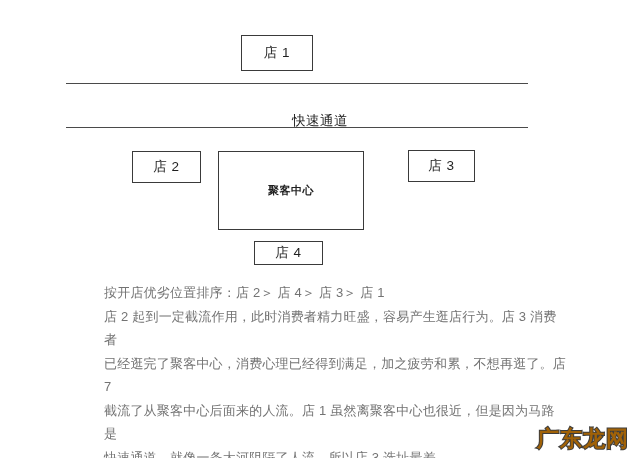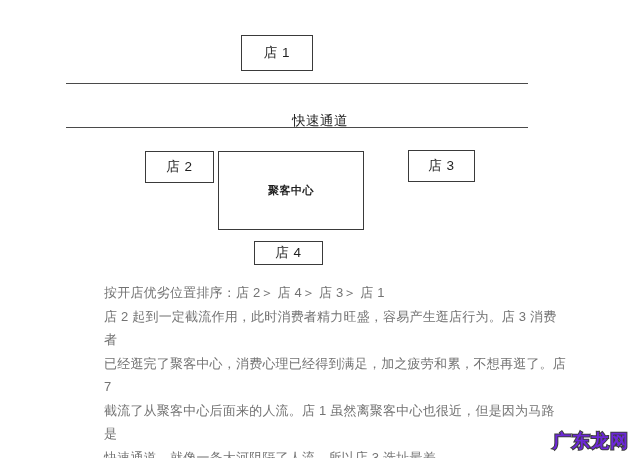--- a/index.html
+++ b/index.html
@@ -25,21 +25,21 @@
     background: #ffffff;
     display: flex;
     align-items: center;
     justify-content: center;
     font-size: 13.5px;
     letter-spacing: 0.5px;
     color: #1f1f1f;
     line-height: 1;
   }
   #box-shop1  { left: 241px; top: 35px;  width: 72px;  height: 36px; }
-  #box-shop2  { left: 145px; top: 151px; width: 69px;  height: 32px; }
+  #box-shop2  { left: 132px; top: 151px; width: 69px;  height: 32px; }
   #box-hub    { left: 218px; top: 151px; width: 146px; height: 79px; }
   #box-shop3  { left: 408px; top: 150px; width: 67px;  height: 32px; }
   #box-shop4  { left: 254px; top: 241px; width: 69px;  height: 24px; }
   #box-hub .hub-label { font-size: 11px; font-weight: bold; }
 
   
   .corridor-line {
     position: absolute;
     left: 66px;
     width: 462px;
@@ -71,24 +71,24 @@
     color: #737373;
     letter-spacing: 0.2px;
   }
   #text-block p { margin: 0; }
 
   
   #watermark {
     position: absolute;
     right: 11px;
     bottom: 8px;
-    font-size: 18px;
+    font-size: 22px;
     font-weight: bold;
     letter-spacing: 1px;
-    color: #6d28d9;
+    color: #a16207;
     -webkit-text-stroke: 2px #3d3d3d;
     paint-order: stroke fill;
     line-height: 1;
     font-family: "DejaVu Sans", sans-serif;
   }
 </style>
 </head>
 <body>
 
 <div id="page">

